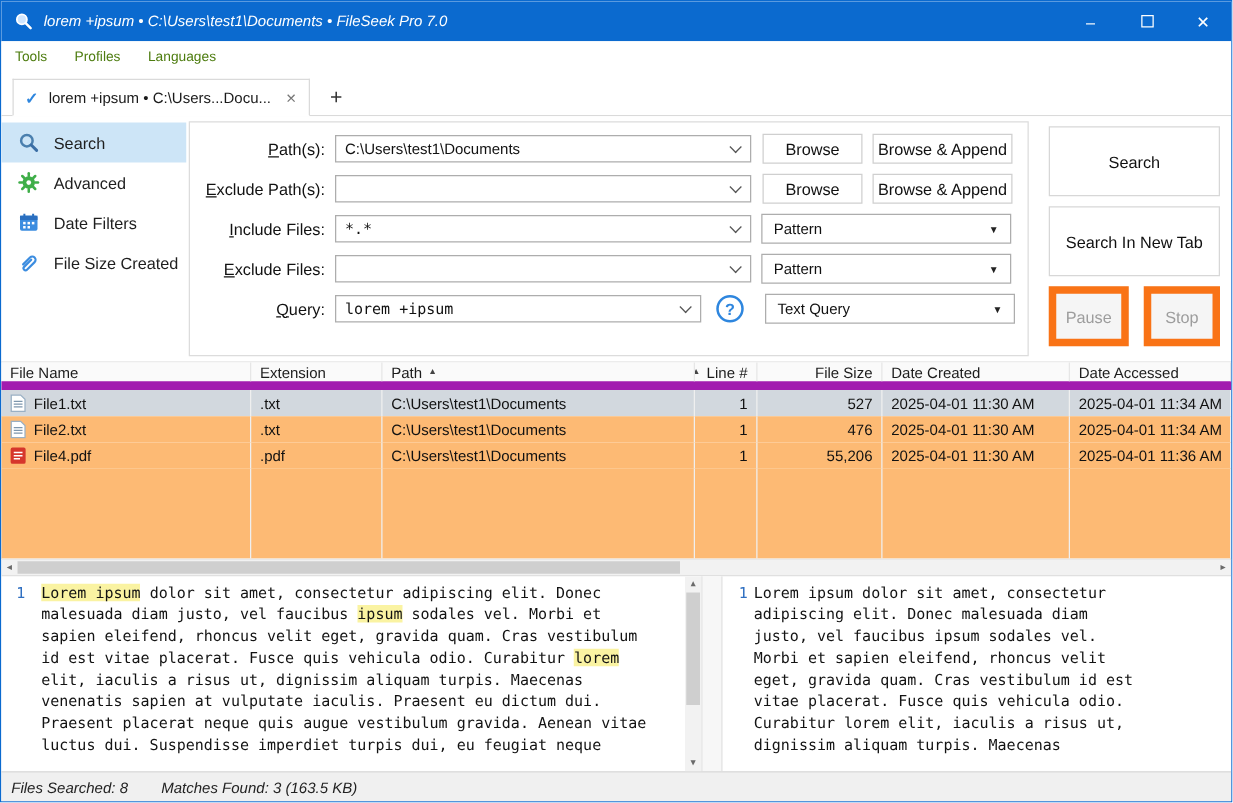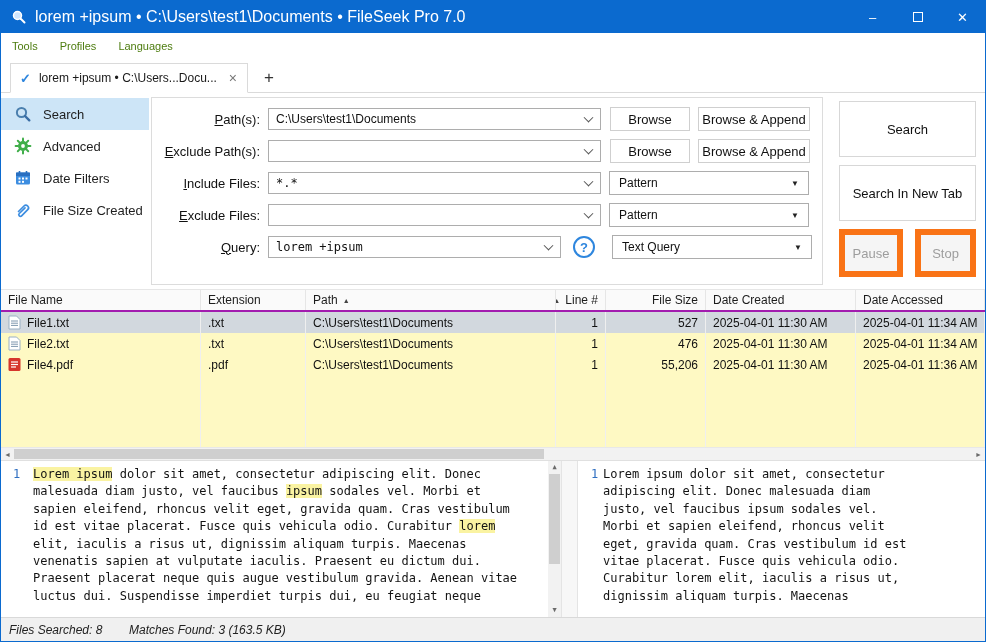--- a/index.html
+++ b/index.html
@@ -2,21 +2,21 @@
 <html style="--titlebar: #0b6acf; --accent: #2e86de; --highlight: #faf3a2; --selected-row: #d2d8de; --sidebar-selected: #cde5f7;"><head>
 <meta charset="utf-8">
 <style>
   * { margin:0; padding:0; box-sizing:border-box; }
   html,body { width:986px; height:642px; background:#fff; font-family:"Liberation Sans",sans-serif; }
   .window { width:986px; height:642px; border:1px solid var(--titlebar,#0b6acf); display:flex; flex-direction:column; background:#fff; overflow:hidden; }
 
   
   .titlebar { flex:0 0 32px; background:var(--titlebar,#0b6acf); color:#fff; display:flex; align-items:center; }
   .app-logo { margin:0 8px 0 10px; display:flex; }
-  .title-text { font-size:16px; white-space:nowrap; }
+  .title-text { font-size:12px; white-space:nowrap;font-style:italic; }
   .win-controls { margin-left:auto; display:flex; height:32px; }
   .win-btn { width:45px; height:32px; display:flex; align-items:center; justify-content:center; font-size:13px; color:#fff; cursor:default; }
   .max-box { width:10px; height:10px; border:1px solid #fff; display:block; }
 
   
   .menubar { flex:0 0 26px; display:flex; align-items:center; background:#fff; }
   .menu-item { padding:0 11px; font-size:11px; color:#4d7c0f; line-height:26px; }
 
   
   .tabbar { flex:0 0 34px; display:flex; align-items:flex-end; padding-left:9px; border-bottom:1px solid #dadada; background:#fff; }
@@ -51,26 +51,26 @@
 
   .action-panel { flex:1; padding:8px 11px 0 16px; }
   .action-big { width:100%; height:56px; border:1px solid #d7d7d7; background:#fff; font-family:inherit; font-size:13px; color:#111; display:block; margin-bottom:8px; }
   .small-row { display:flex; gap:12px; }
   .action-small { height:48px; border:6px solid #f97316; background:#f5f5f5; color:#9d9d9d; font-family:inherit; font-size:13px; }
   .pause { width:64px; } .stop { width:61px; }
 
   
   .results { flex:0 0 158px; display:flex; flex-direction:column; border-top:1px solid #e6e6e6; }
   .results-header, .trow { display:grid; grid-template-columns:200px 105px 250px 50px 100px 150px minmax(0,1fr); }
-  .results-header { flex:0 0 22px; background:#fafafa; border-bottom:2px solid #a21caf; }
+  .results-header { flex:0 0 22px; background:#fafafa; border-bottom:7px solid #a21caf; }
   .hcell { display:flex; align-items:center; padding:0 7px; font-size:12px; color:#1c1c1c; border-right:1px solid #e6e6e6; overflow:hidden; white-space:nowrap; }
   .hcell.right { justify-content:flex-end; }
   .sort-arrow { font-size:7px; color:#444; margin:0 5px; }
   .results-body { flex:1; display:flex; flex-direction:column; overflow:hidden; }
-  .trow { height:21px; flex:0 0 21px; font-size:12px; background:#fef9c3; }
+  .trow { height:21px; flex:0 0 21px; font-size:12px; background:#fdba74; }
   .trow.selected { background:var(--selected-row,#d2d8de); }
   .trow.filler { flex:1; height:auto; }
   .cell { display:flex; align-items:center; padding:0 7px; border-right:1px solid #efefef; white-space:nowrap; overflow:hidden; color:#111; }
   .cell.right { justify-content:flex-end; }
   .file-icon { margin-right:6px; display:flex; flex:0 0 auto; }
 
   
   .hscroll { flex:0 0 13px; background:#f2f2f2; position:relative; border-top:1px solid #e8e8e8; }
   .hs-arrow { position:absolute; top:0; width:13px; height:12px; display:flex; align-items:center; justify-content:center; font-size:7px; color:#6a6a6a; }
   .hs-left { left:0; } .hs-right { right:0; }

